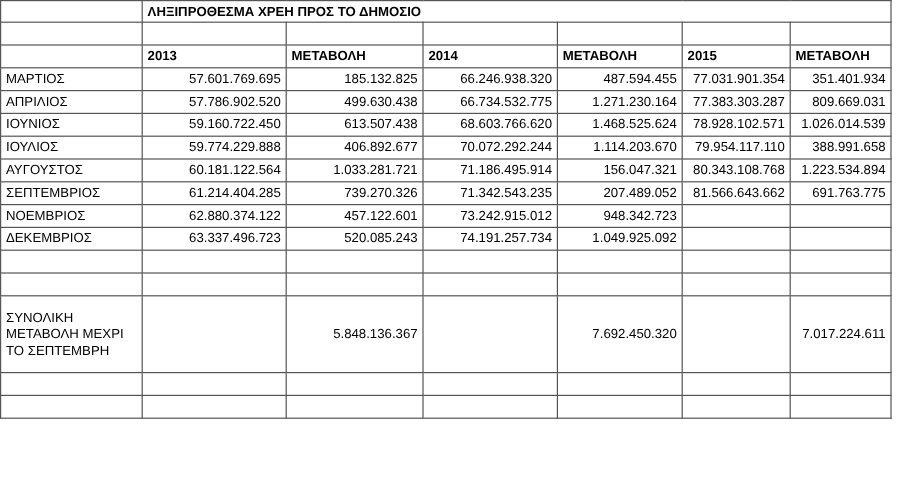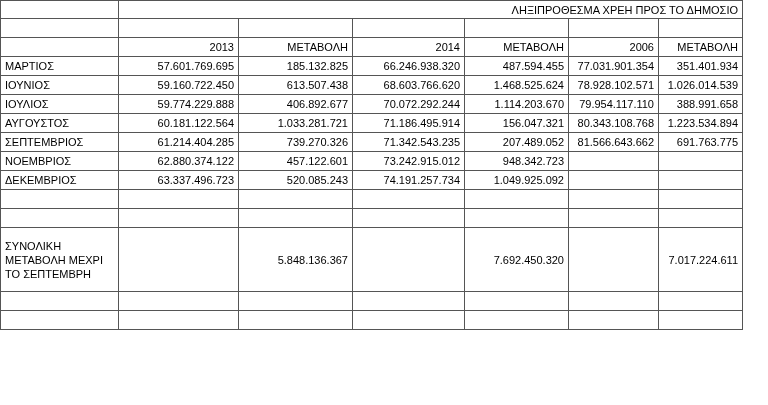--- a/index.html
+++ b/index.html
@@ -20,22 +20,22 @@
     border: 1px solid #555555;
     font-size: 11px;
     height: 19px;
     padding: 0 4px;
     overflow: hidden;
     white-space: nowrap;
     vertical-align: middle;
     background: #ffffff;
   }
   tr.title-row td { height: 18px; border-bottom: 1px solid #555555; }
-  td.title-cell { font-weight: normal; text-align: right; }
-  tr.header-row td { font-weight: normal; text-align: right; }
+  td.title-cell { font-weight: bold; text-align: left; }
+  tr.header-row td { font-weight: bold; text-align: left; }
   td.lbl { text-align: left; }
   td.num { text-align: right; }
   tr.summary-row td { height: 64px; }
   td.wrap { white-space: normal; line-height: 14px; }
 </style>
 </head>
 <body>
 
 <table class="sheet">
   <colgroup>
@@ -63,34 +63,43 @@
         <td></td>
     <td></td>
   </tr>
 
   <tr class="header-row">
     <td></td>
     <td>2013</td>
     <td>ΜΕΤΑΒΟΛΗ</td>
     <td>2014</td>
     <td>ΜΕΤΑΒΟΛΗ</td>
-    <td>2006</td>
+    <td>2015</td>
     <td>ΜΕΤΑΒΟΛΗ</td>
   </tr>
 
   <tr>
     <td class="lbl">ΜΑΡΤΙΟΣ</td>
     <td class="num">57.601.769.695</td>
     <td class="num">185.132.825</td>
     <td class="num">66.246.938.320</td>
     <td class="num">487.594.455</td>
     <td class="num">77.031.901.354</td>
     <td class="num">351.401.934</td>
   </tr>
   <tr>
+    <td class="lbl">ΑΠΡΙΛΙΟΣ</td>
+    <td class="num">57.786.902.520</td>
+    <td class="num">499.630.438</td>
+    <td class="num">66.734.532.775</td>
+    <td class="num">1.271.230.164</td>
+    <td class="num">77.383.303.287</td>
+    <td class="num">809.669.031</td>
+  </tr>
+  <tr>
     <td class="lbl">ΙΟΥΝΙΟΣ</td>
     <td class="num">59.160.722.450</td>
     <td class="num">613.507.438</td>
     <td class="num">68.603.766.620</td>
     <td class="num">1.468.525.624</td>
     <td class="num">78.928.102.571</td>
     <td class="num">1.026.014.539</td>
   </tr>
   <tr>
     <td class="lbl">ΙΟΥΛΙΟΣ</td>

